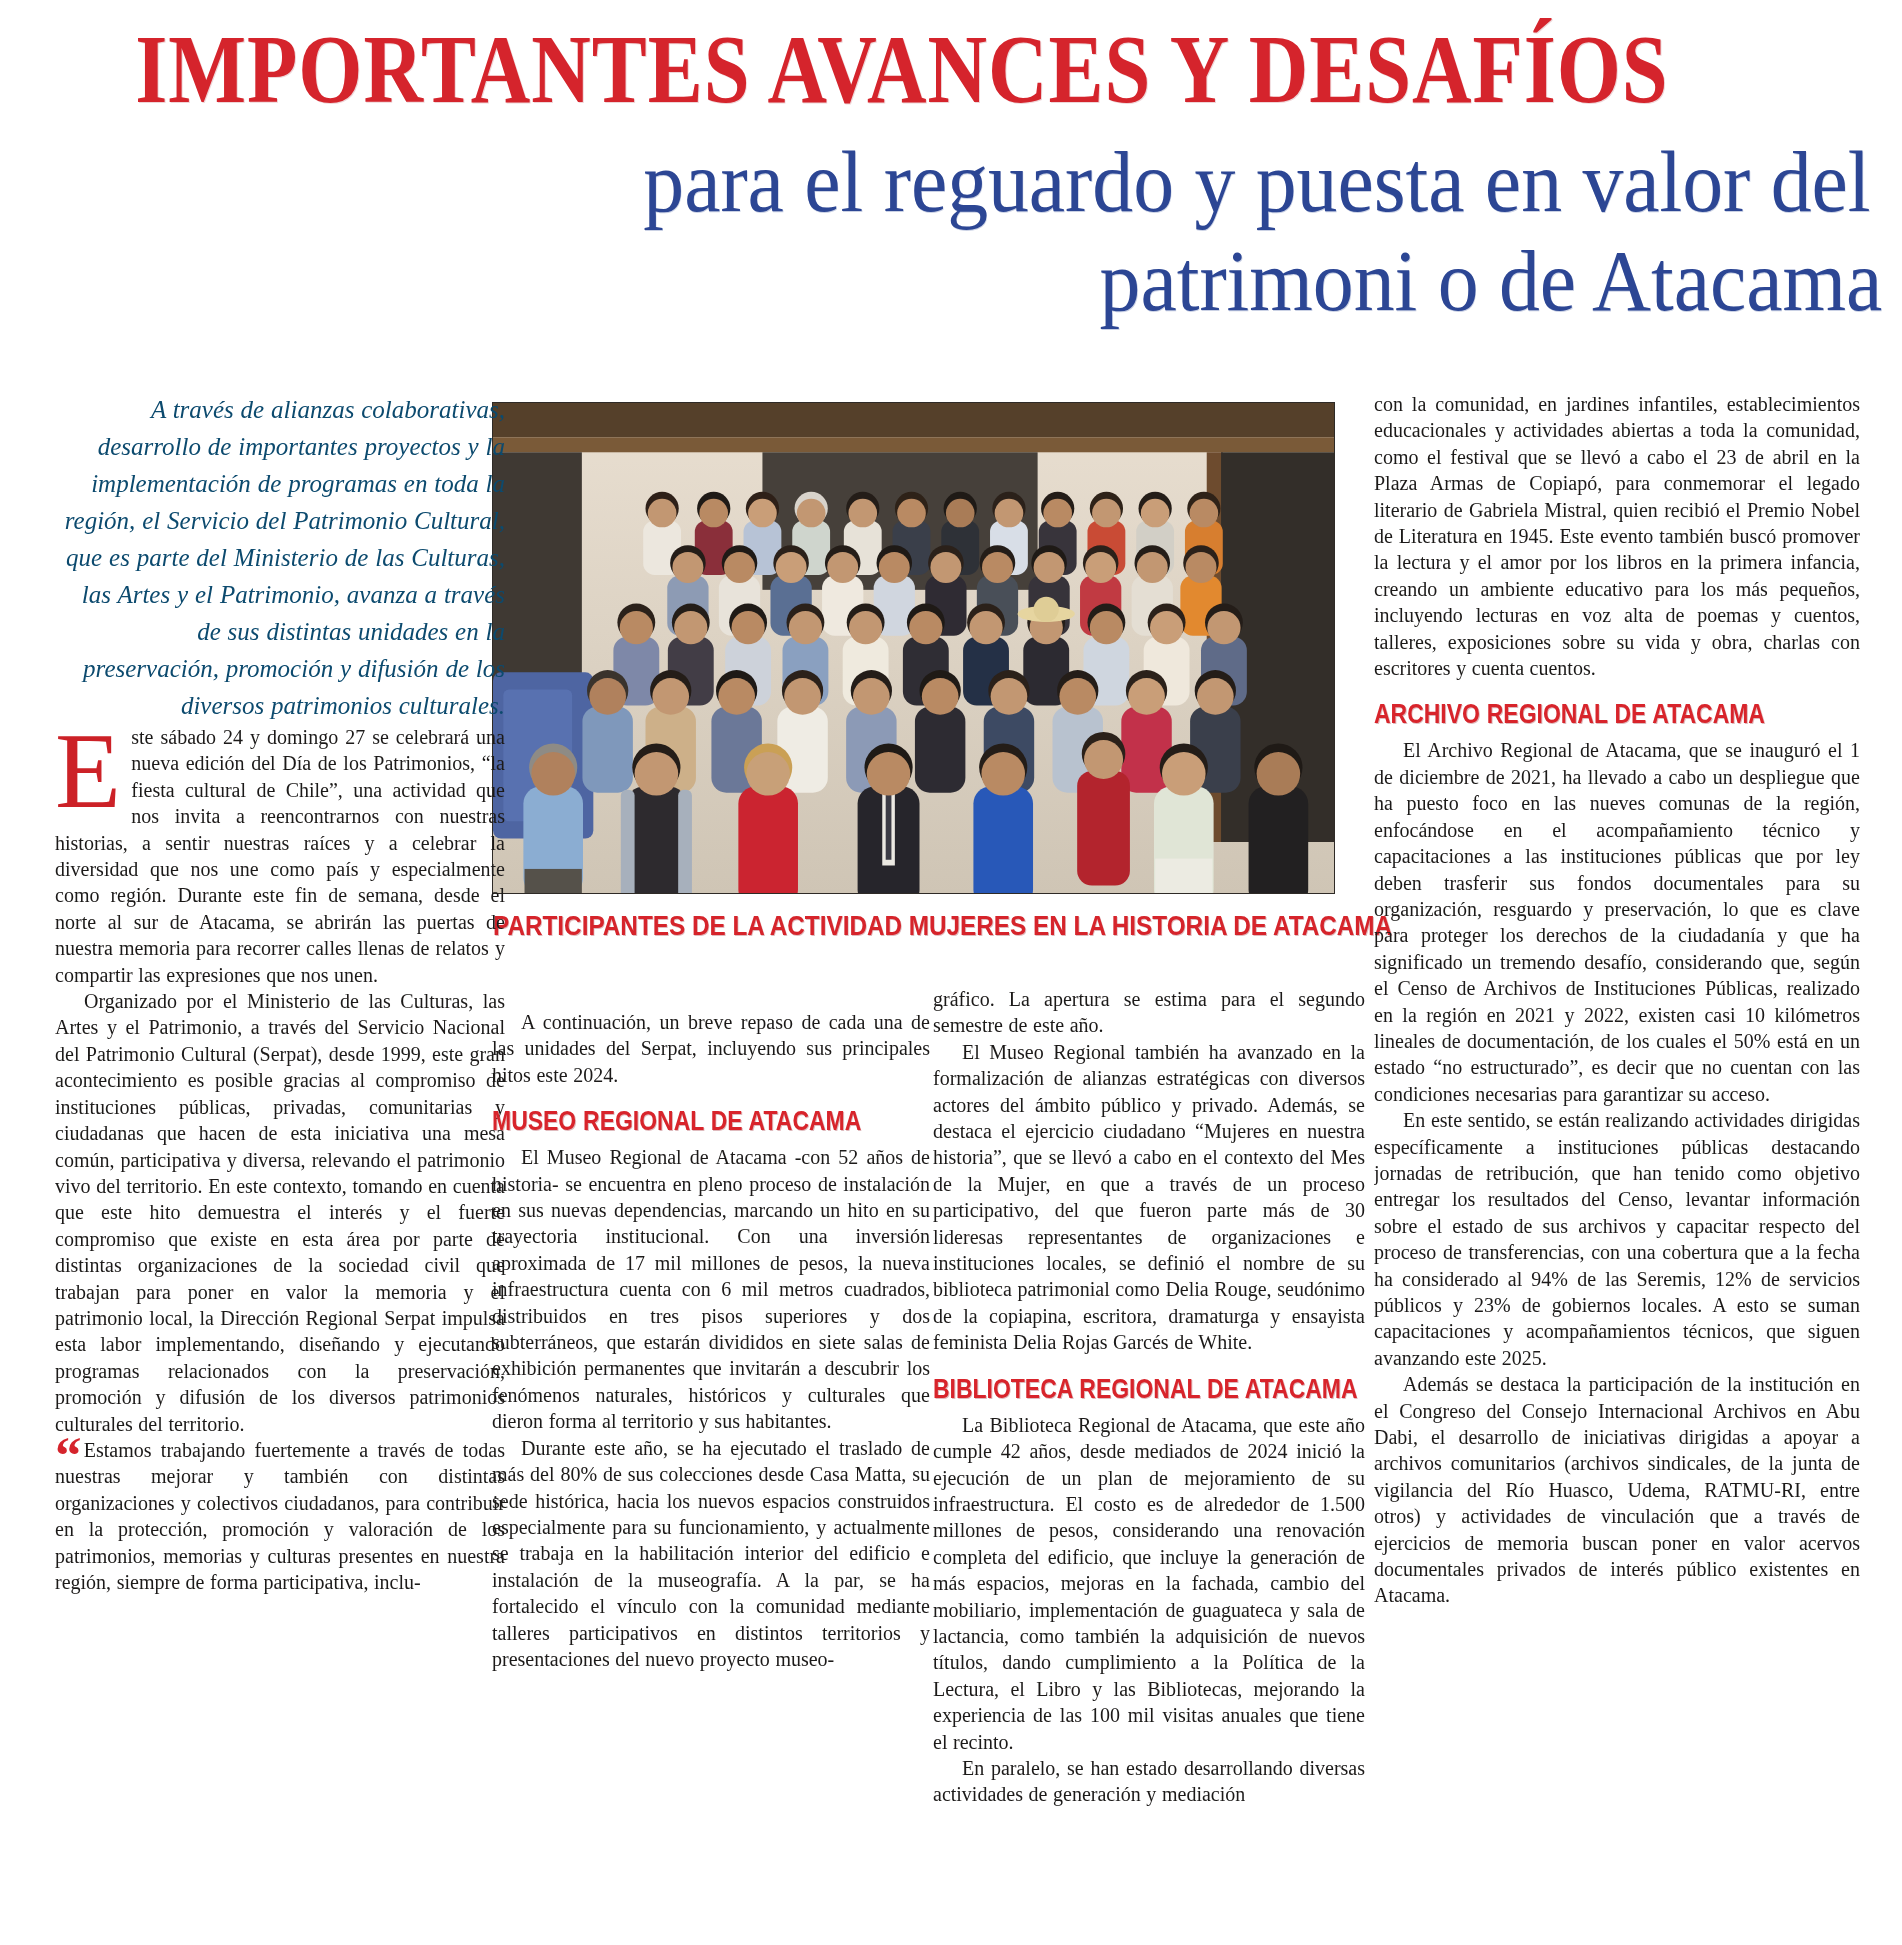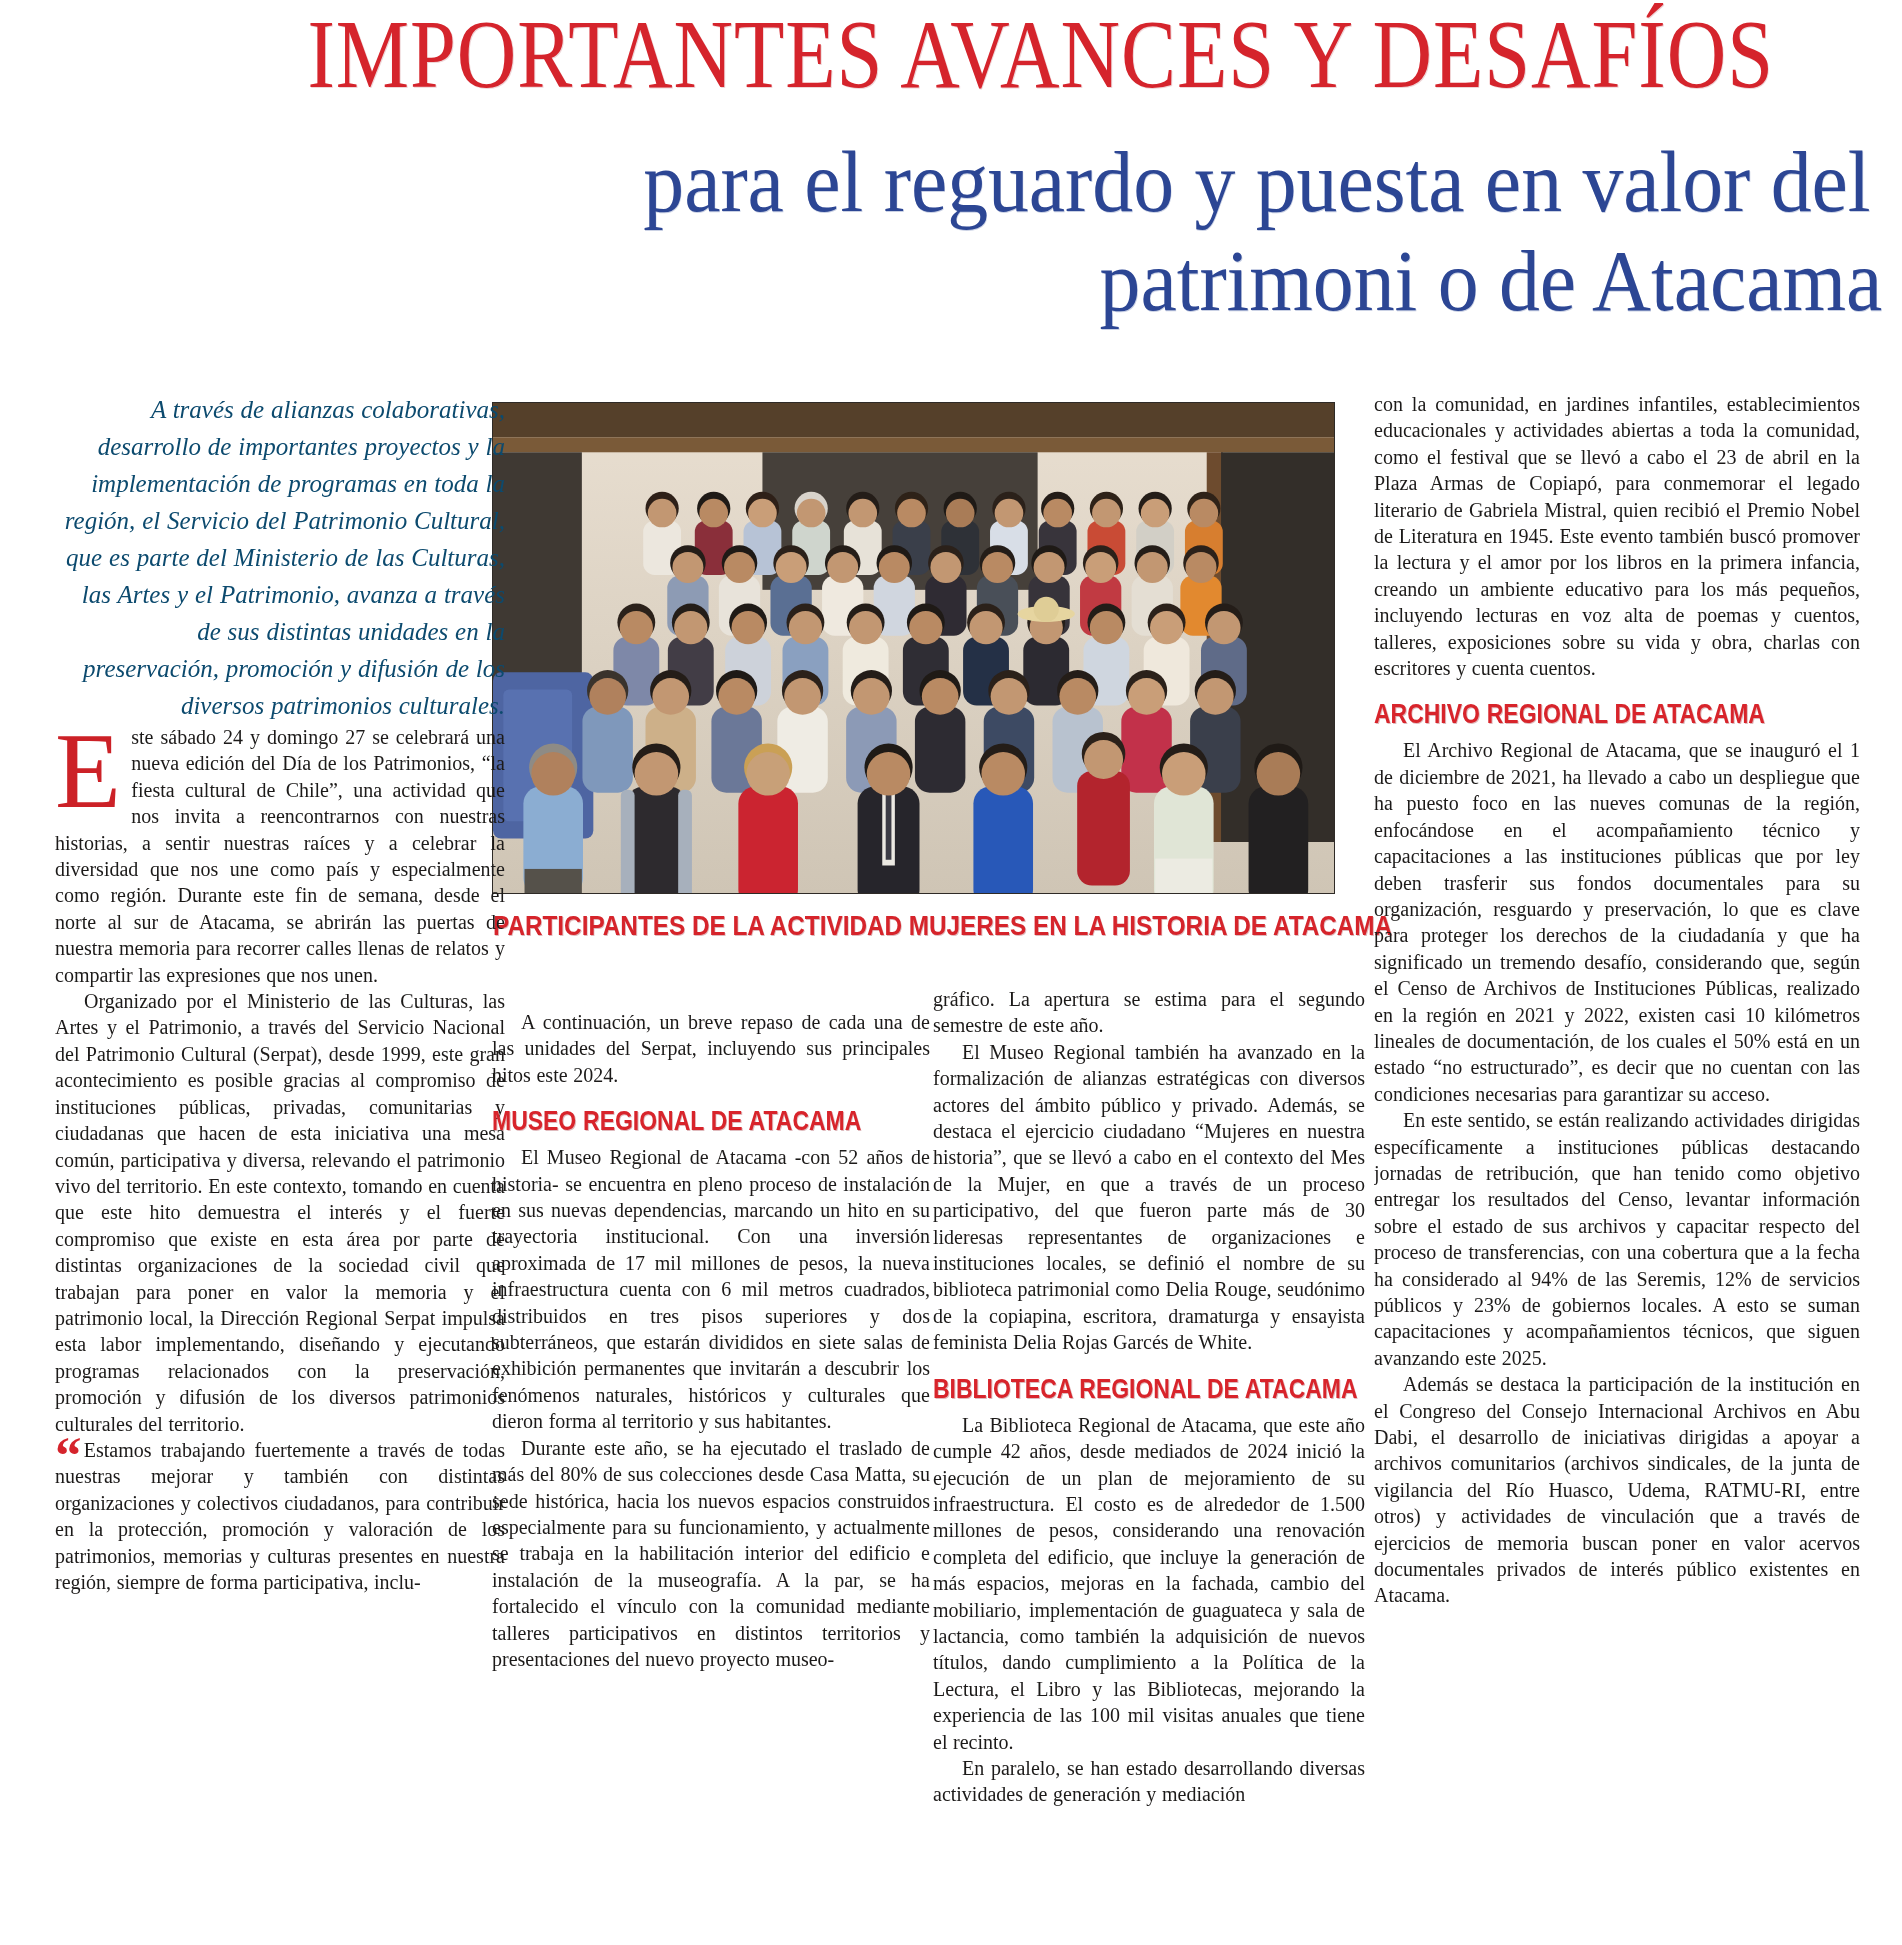--- a/index.html
+++ b/index.html
@@ -1,20 +1,20 @@
 <!DOCTYPE html>
 <html lang="es" style="font-size:9.2px"><head>
 <meta charset="utf-8">
 <style>
   html,body{margin:0;padding:0;background:#ffffff;}
   .page{position:relative;width:1903px;height:1946px;background:#ffffff;
         font-family:"Liberation Serif",serif;color:#1c1a19;overflow:hidden;}
 
   
-  .headline{position:absolute;top:0;left:0;width:100%;text-align:right;}
+  .headline{position:absolute;top:15px;left:0;width:100%;text-align:left;font-weight:bold;}
   .headline .t{display:inline-block;transform:scaleX(.85);transform-origin:center;
 for               font-weight:bold;font-size:97px;line-height:109px;letter-spacing:1.1px;
                color:#d5242c;white-space:nowrap;text-shadow:1.1px 1.1px 0 rgba(160,30,40,.18);}
   .deck{position:absolute;top:133px;left:0;width:100%;text-align:right;color:#2c4694;}
   .deck .t{display:inline-block;transform:scaleX(.95);transform-origin:center;
            font-size:86px;line-height:99px;white-space:nowrap;
            text-shadow:0.6px 0.6px 0 rgba(44,70,148,.25);}
 
   
   .col{position:absolute;text-align:justify;font-size:20px;line-height:26.4px;

